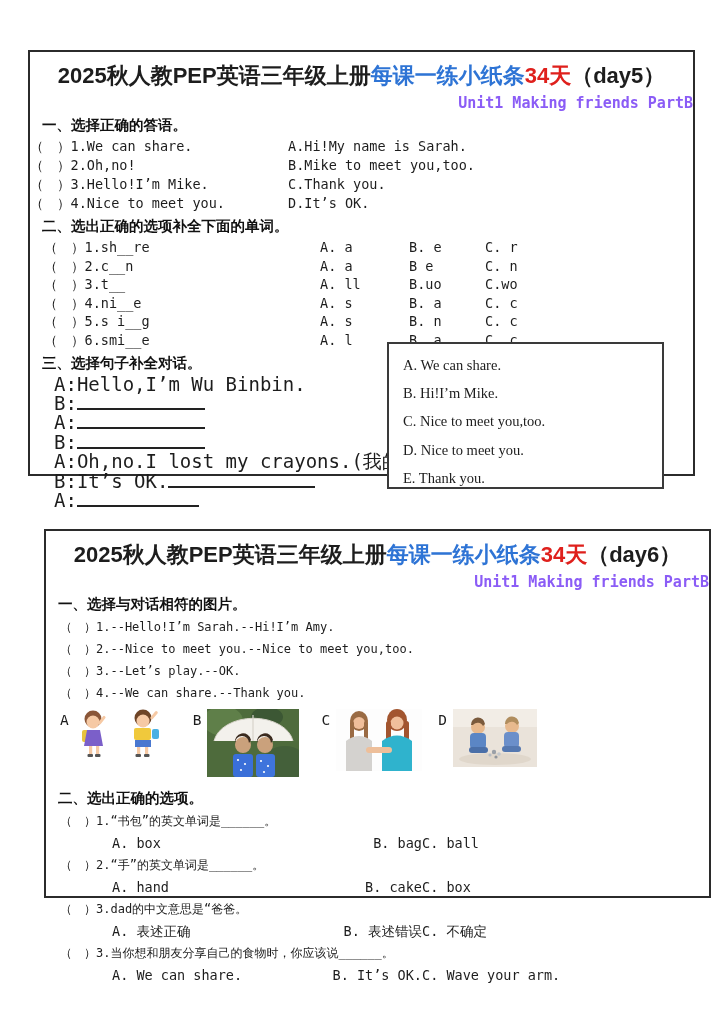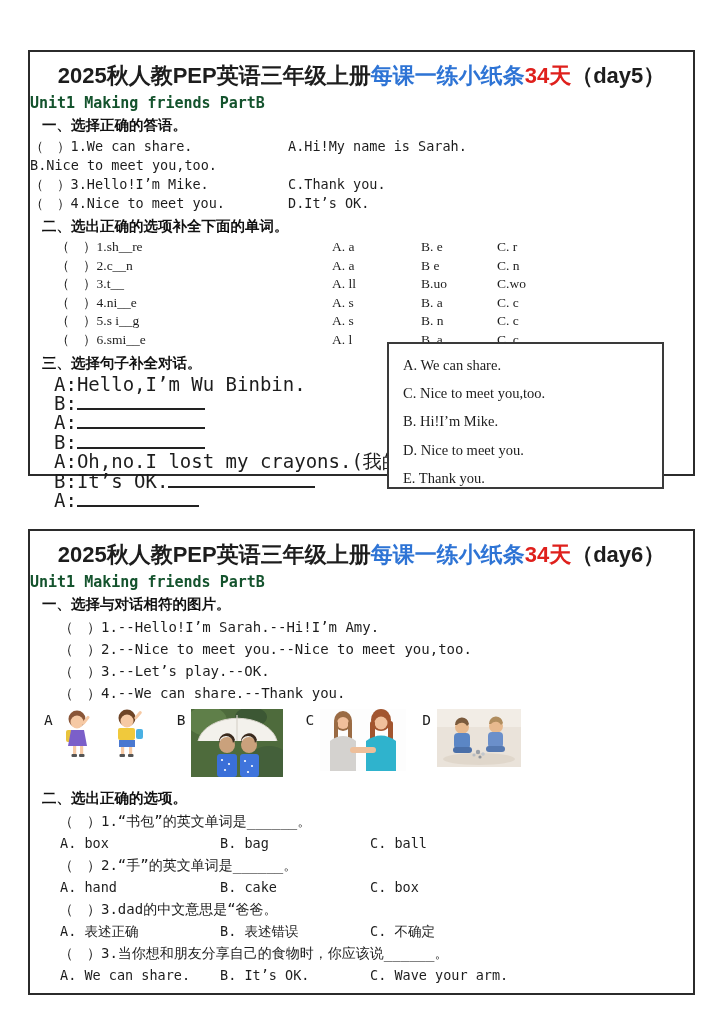--- a/index.html
+++ b/index.html
@@ -6,73 +6,74 @@
   body{
     width:724px;height:1024px;position:relative;background:#ffffff;
     font-family:"DejaVu Sans Mono","Liberation Mono",monospace;
     color:#1d1d1d;-webkit-font-smoothing:antialiased;
   }
   .page{
     position:absolute;left:28px;width:667px;background:#fff;
     border:2px solid #2b2b2b;box-sizing:border-box;
   }
   #page1{top:50px;height:426px;}
-  #page2{top:529px;height:466px;}
+  #page2{top:529px;height:369px;margin-left:16px;}
   .title{
     text-align:center;margin-top:9px;font-weight:bold;font-size:22px;
     font-family:"Liberation Sans","DejaVu Sans",sans-serif;white-space:nowrap;
   }
   .blue{color:#2e74d5;}
   .red{color:#df201c;}
   .subtitle{
-    text-align:left;font-weight:bold;font-size:15px;margin-top:3px;
-    color:#14532d;font-family:"DejaVu Sans Mono",monospace;
+    text-align:right;font-weight:bold;font-size:15px;margin-top:3px;
+    color:#8b5cf6;font-family:"DejaVu Sans Mono",monospace;
   }
   .sec-head{
     font-weight:bold;font-size:14.5px;margin:4px 0 2px 12px;color:#111;
     font-family:"Liberation Sans","DejaVu Sans",sans-serif;
   }
   .pair-row{display:flex;font-size:13.5px;line-height:19px;white-space:nowrap;}
   .pair-row .pl{width:258px;flex:0 0 258px;}
-  .word-row{display:flex;font-size:13.5px;line-height:18.6px;padding-left:26px;white-space:nowrap;font-family:Liberation Serif, serif;}
+  .word-row{display:flex;font-size:13.5px;line-height:18.6px;padding-left:14px;white-space:nowrap;}
   .word-row .w{flex:0 0 276px;}
   .word-row .oa{flex:0 0 89px;}
   .word-row .ob{flex:0 0 76px;}
   .dlg{font-size:19px;line-height:19.4px;padding-left:24px;white-space:nowrap;}
   .blank{display:inline-block;border-bottom:2px solid #222;height:12px;vertical-align:baseline;}
   .w128{width:128px;} .w147{width:147px;} .w122{width:122px;}
   .ansbox{
     position:absolute;left:357px;top:290px;width:277px;height:147px;
     border:2px solid #3a3a3a;box-sizing:border-box;padding:7px 0 0 14px;
     font-family:"Liberation Serif","DejaVu Serif",serif;font-size:14.5px;background:#fff;
   }
   .ansbox .ans-line{line-height:28.2px;}
-  .q-item{font-size:14px;line-height:22px;padding-left:29px;white-space:nowrap;}
-  .opt-row{display:flex;font-size:13.5px;line-height:22px;padding-left:30px;white-space:nowrap;}
+  .q-item{font-size:12px;line-height:22px;padding-left:14px;white-space:nowrap;}
+  .opt-row{display:flex;font-size:13.5px;line-height:22px;padding-left:66px;white-space:nowrap;}
   .opt-row .o1{flex:0 0 160px;}
-  .opt-row .o2{flex:0 0 150px;}
+  .opt-row .o2{flex:0 0 150px;text-align:right;}
   .pics{display:flex;align-items:flex-start;padding-left:14px;margin:5px 0 4px 0;height:76px;}
   .pic-label{font-size:14.5px;line-height:18px;margin:2px 6px 0 0;font-family:"DejaVu Sans Mono",monospace;}
   .pic{display:inline-block;}
   .gapA{margin-right:18px;} .gapB{margin-right:22px;} .gapC{margin-right:16px;}
 </style>
 </head>
 <body>
 
 <div class="page" id="page1">
   <div class="title"><span>2025秋人教PEP英语三年级上册</span><span class="blue">每课一练小纸条</span><span class="red">34天</span><span>（day5）</span></div>
   <div class="subtitle">Unit1 Making friends PartB</div>
 
   <div class="sec-head">一、选择正确的答语。</div>
   <div class="pair-row">
       <span class="pl">（　）1.We can share.</span>
       <span class="pr">A.Hi!My name is Sarah.</span>
     </div>
   <div class="pair-row">
-      <span class="pr">B.Nice to meet you,too.</span>
+      <span class="pl">（　）2.Oh,no!</span>
+      <span class="pr">B.Mike to meet you,too.</span>
     </div>
   <div class="pair-row">
       <span class="pl">（　）3.Hello!I’m Mike.</span>
       <span class="pr">C.Thank you.</span>
     </div>
   <div class="pair-row">
       <span class="pl">（　）4.Nice to meet you.</span>
       <span class="pr">D.It’s OK.</span>
     </div>
 
@@ -118,22 +119,22 @@
   <div class="dlg"><span>A:Hello,I’m Wu Binbin.</span></div>
   <div class="dlg"><span>B:</span><span class="blank w128"></span></div>
   <div class="dlg"><span>A:</span><span class="blank w128"></span></div>
   <div class="dlg"><span>B:</span><span class="blank w128"></span></div>
   <div class="dlg"><span>A:Oh,no.I lost my crayons.(我的蜡笔丢了)</span></div>
   <div class="dlg"><span>B:It’s OK.</span><span class="blank w147"></span></div>
   <div class="dlg"><span>A:</span><span class="blank w122"></span></div>
 
   <div class="ansbox">
     <div class="ans-line">A.  We can share.</div>
+    <div class="ans-line">B.  Hi!I’m Mike.</div>
     <div class="ans-line">C.  Nice to meet you,too.</div>
-    <div class="ans-line">B.  Hi!I’m Mike.</div>
     <div class="ans-line">D.  Nice to meet you.</div>
     <div class="ans-line">E.  Thank you.</div>
   </div>
 </div>
 
 <div class="page" id="page2">
   <div class="title"><span>2025秋人教PEP英语三年级上册</span><span class="blue">每课一练小纸条</span><span class="red">34天</span><span>（day6）</span></div>
   <div class="subtitle">Unit1 Making friends PartB</div>
 
   <div class="sec-head">一、选择与对话相符的图片。</div>

